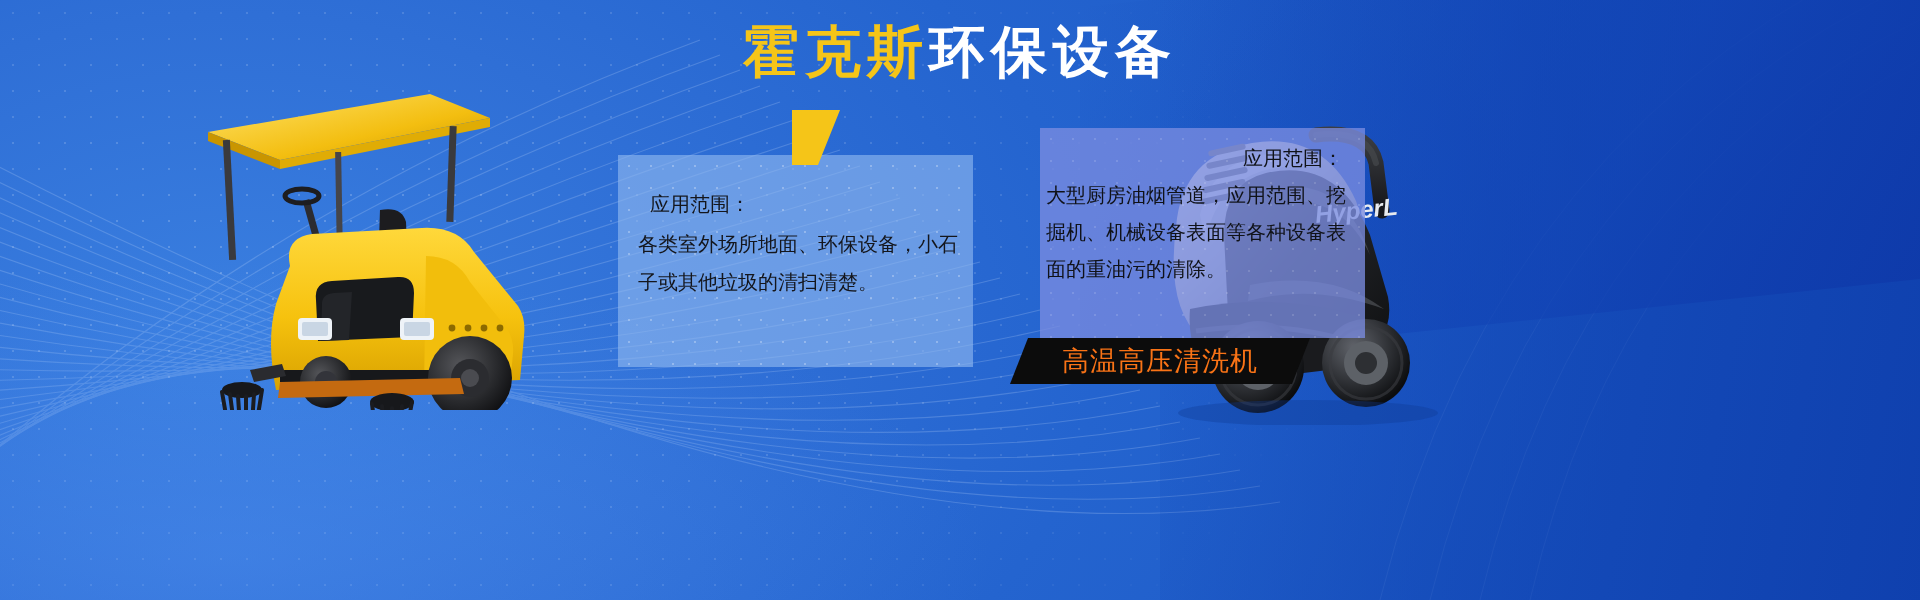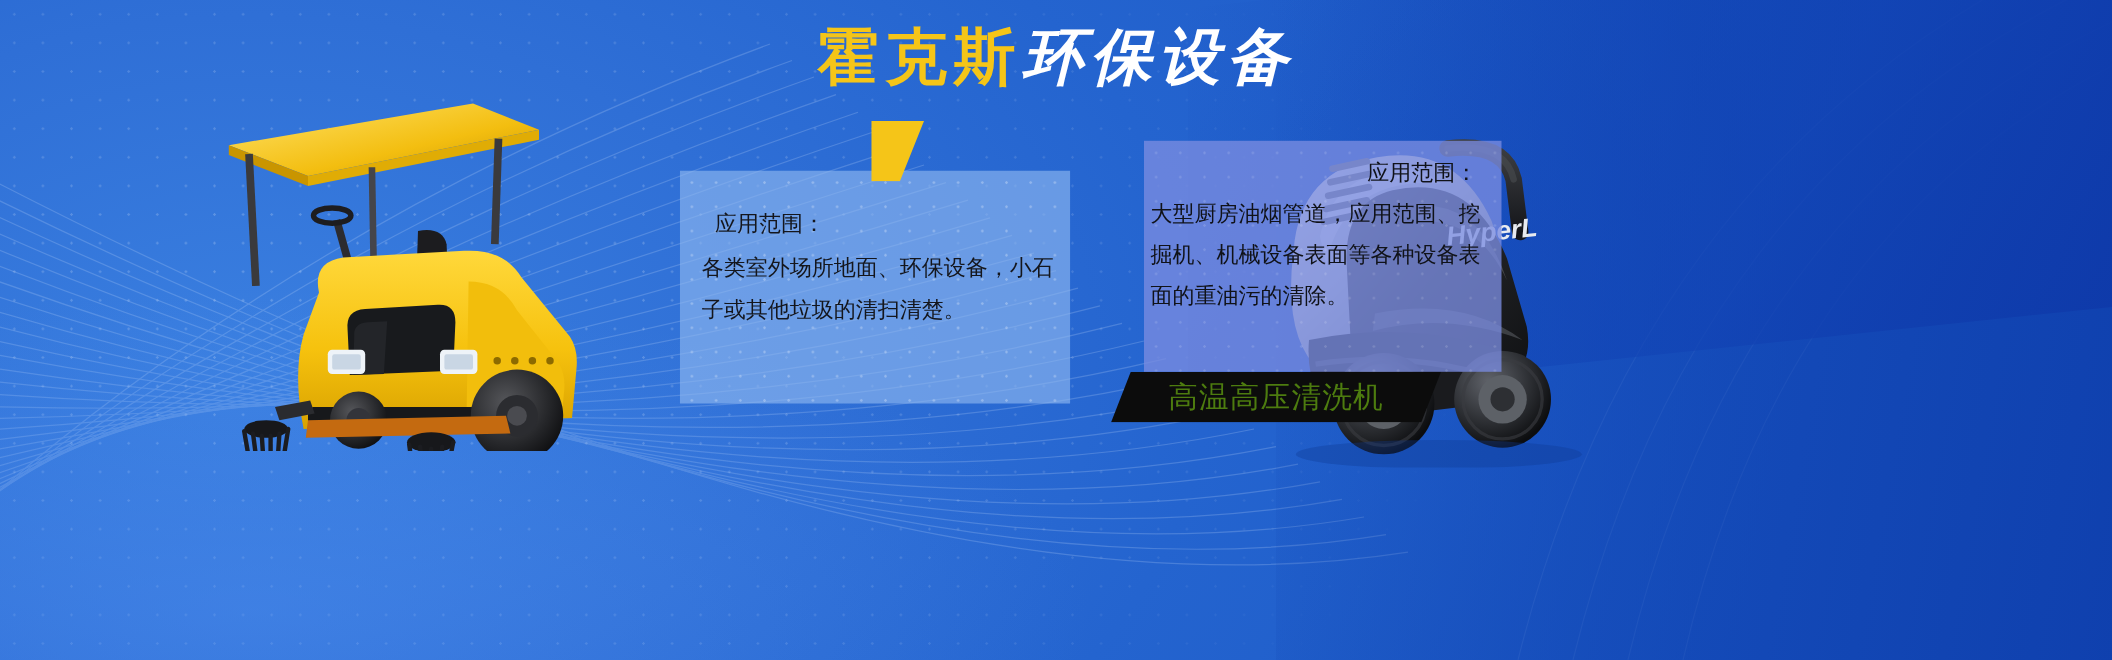--- a/index.html
+++ b/index.html
@@ -50,21 +50,21 @@
 
   
   .title {
     position:absolute; left:0; right:0; top:24px;
     text-align:center;
     font-size:56px; font-weight:bold; letter-spacing:6px;
     line-height:1;
     white-space:nowrap;
   }
   .title .t-gold { color:#F5C518;text-align:center; }
-  .title .t-white { color:#ffffff;font-style:italic; }
+  .title .t-white { color:#ffffff; }
 
   
   .panel-left {
     position:absolute; left:618px; top:155px;
     width:355px; height:212px;
     background:rgba(145,185,240,.62);
     -webkit-clip-path:polygon(0 0, 100% 0, 100% 100%, 0 100%);
   }
   .panel-left::after {
     content:""; position:absolute; inset:0;
@@ -128,21 +128,21 @@
 
   .tag-black {
     position:absolute; left:1010px; top:338px;
     width:300px; height:46px;
     background:#0c0c0c;
     -webkit-clip-path:polygon(18px 0, 100% 0, calc(100% - 18px) 100%, 0 100%);
             clip-path:polygon(18px 0, 100% 0, calc(100% - 18px) 100%, 0 100%);
     display:flex; align-items:center; justify-content:center;
   }
   .tag-black span {
-    font-size:27px; color:#4d7c0f; letter-spacing:1px;
+    font-size:27px; color:#f97316; letter-spacing:1px;
   }
 
   
   .prod { position:absolute; }
   .prod-sweeper { left:130px; top:60px; width:420px; height:350px; }
   .prod-washer  { left:1080px; top:95px; width:380px; height:330px; }
   .prod svg { width:100%; height:100%; display:block; }
 </style>
 </head>
 <body>

